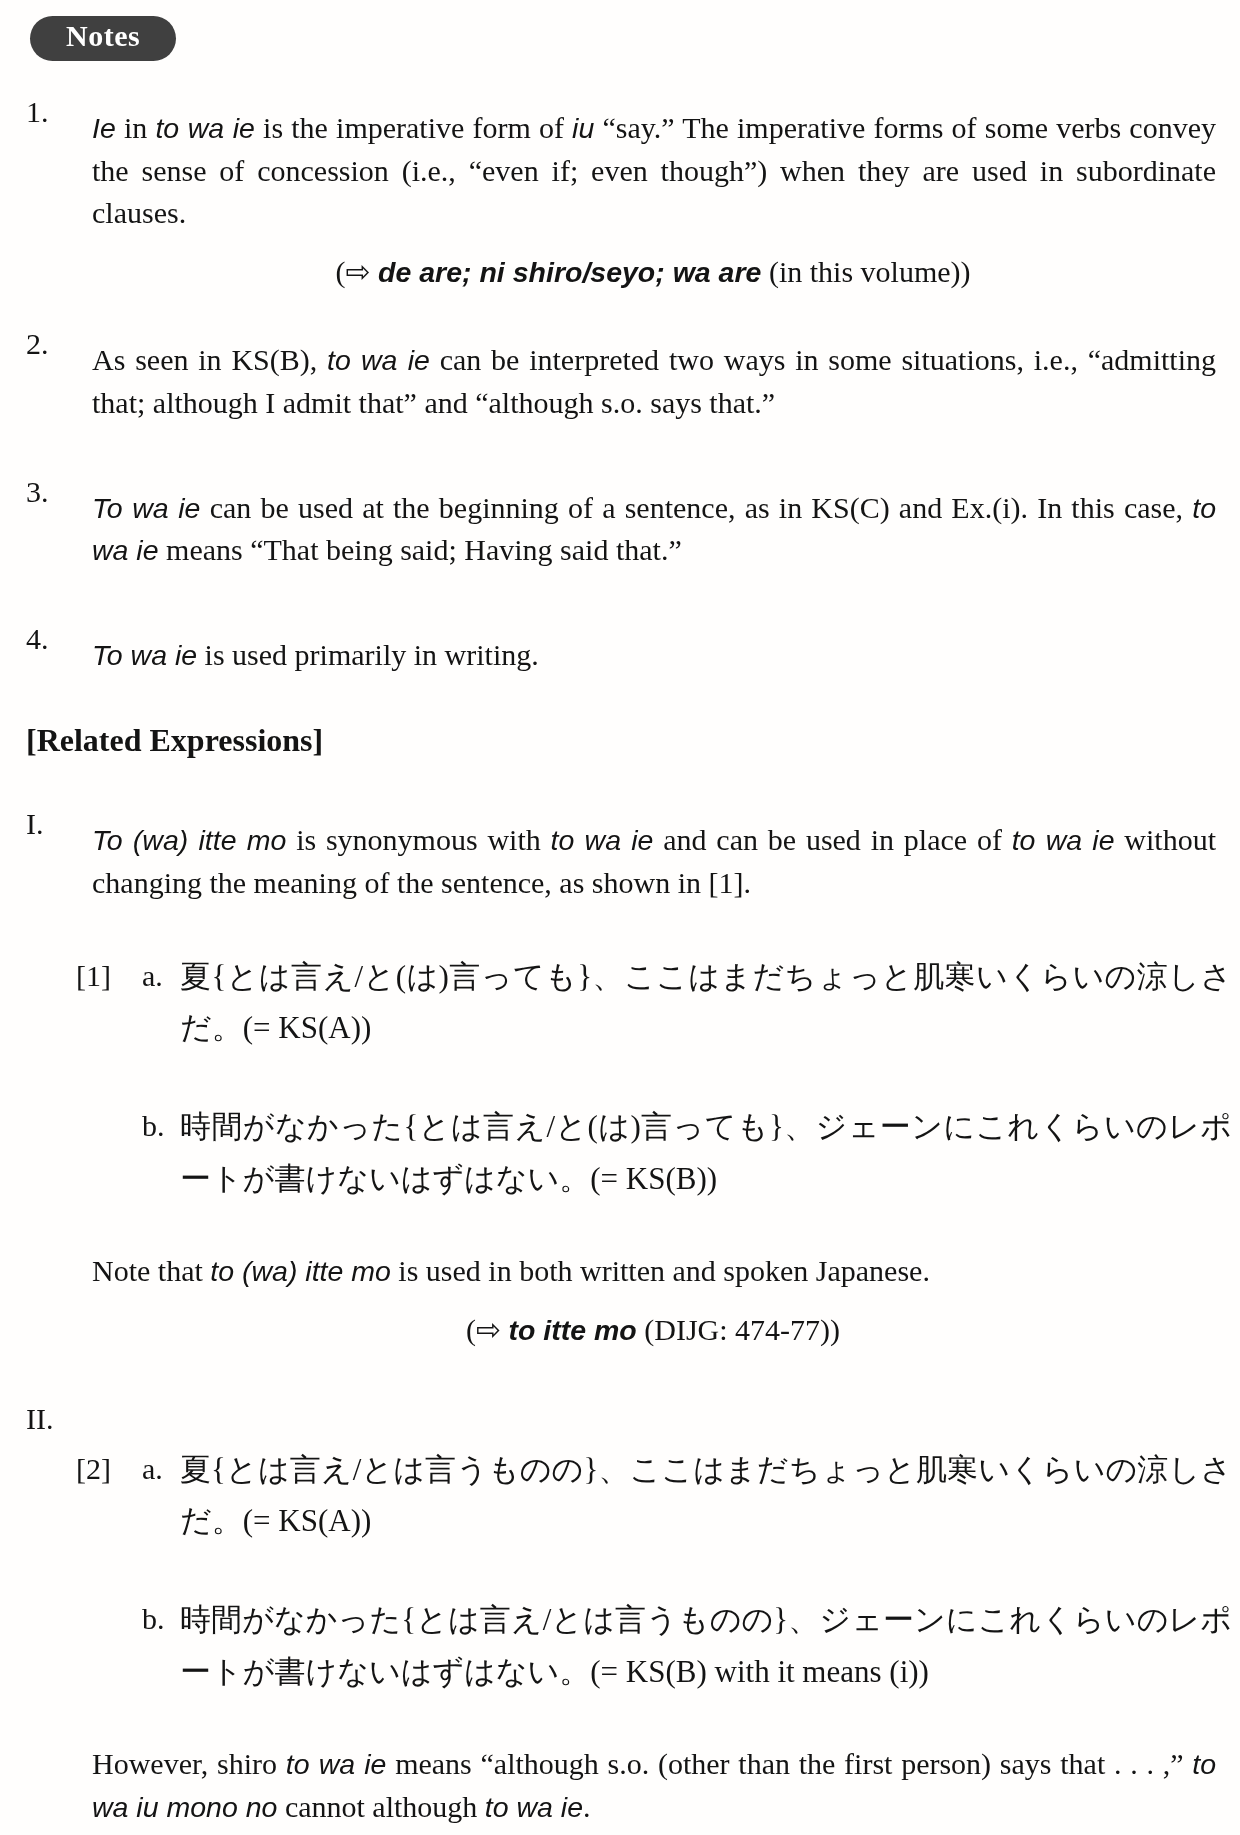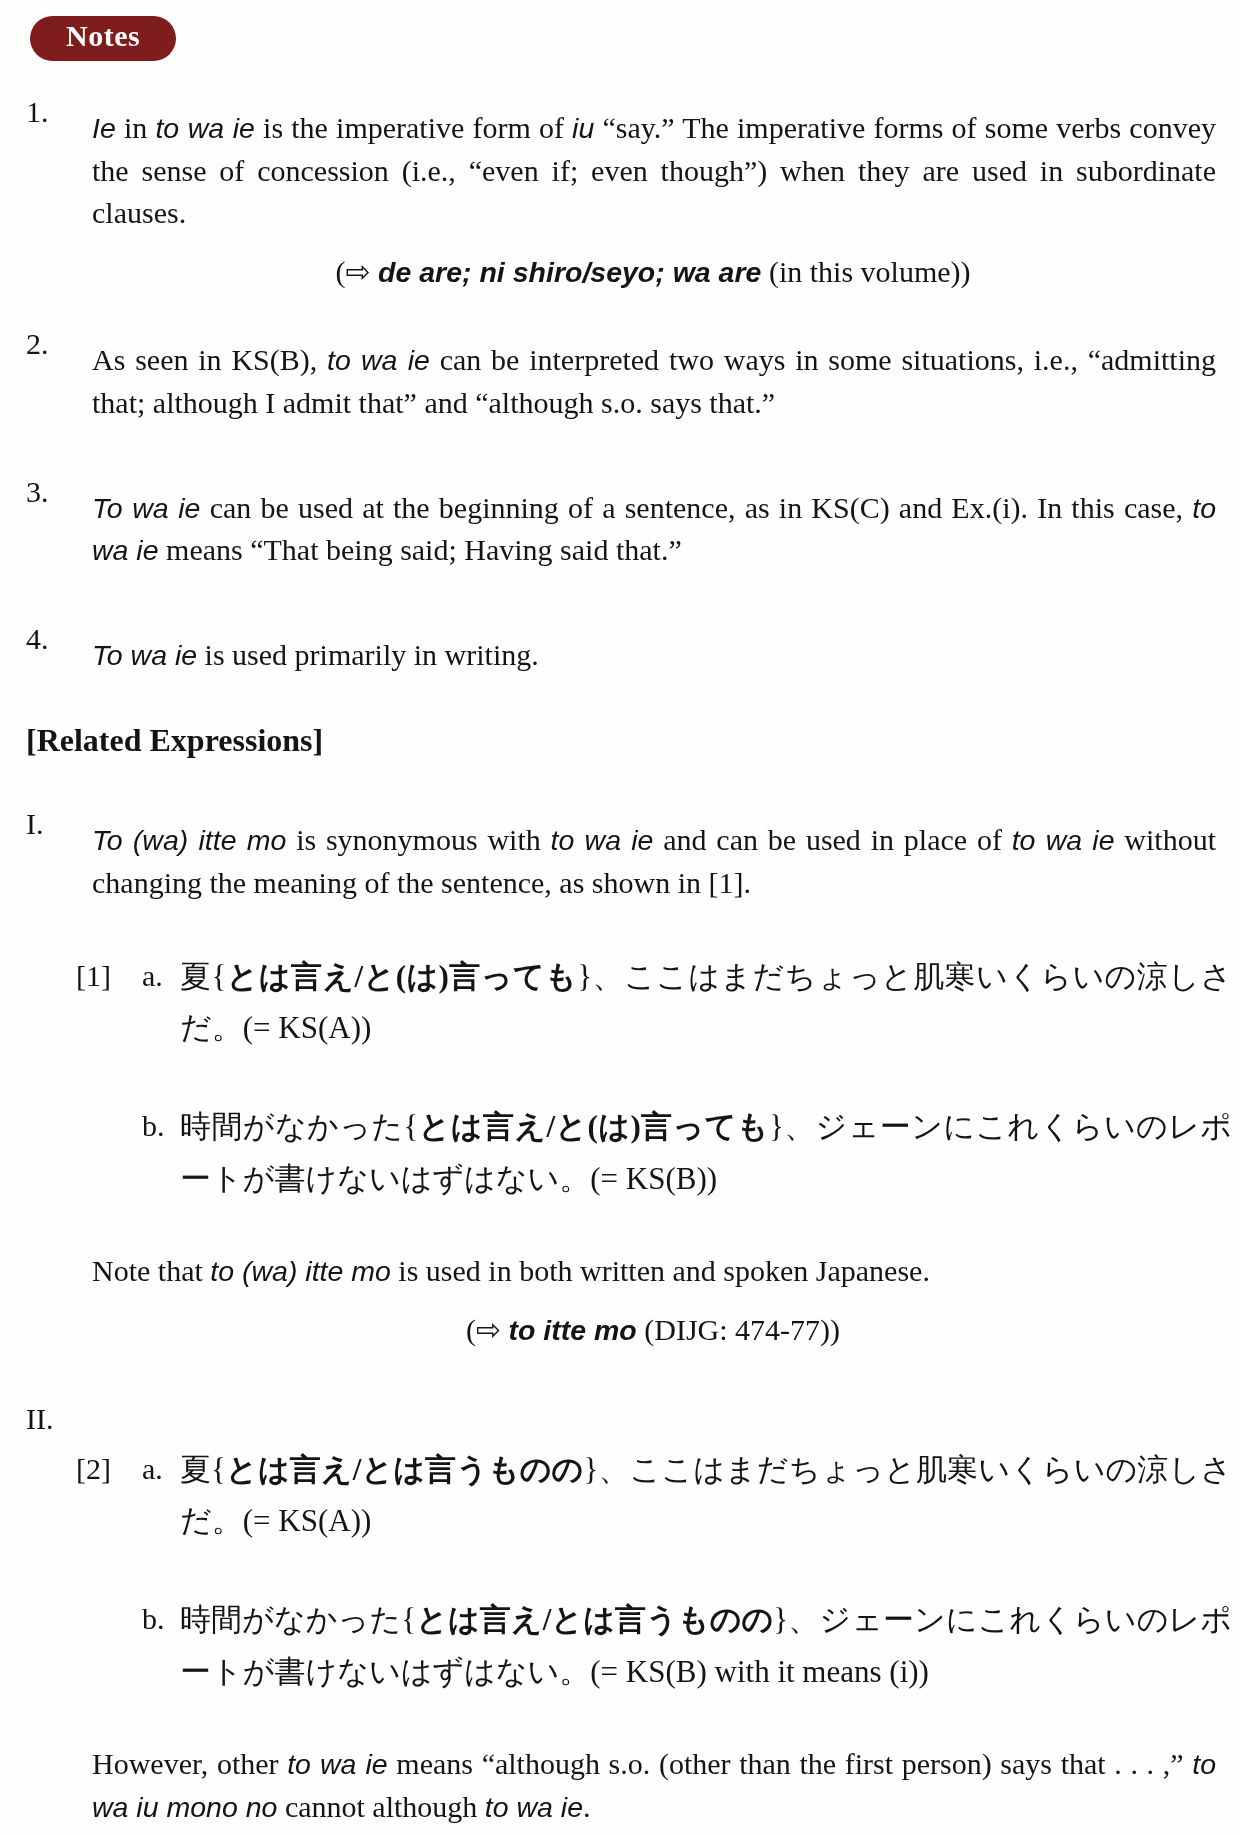--- a/index.html
+++ b/index.html
@@ -9,21 +9,21 @@
     min-height: 1835px;
     box-sizing: border-box;
     padding: 12px 8px 30px 26px;
     background: #fffefd;
     color: #141414;
     font-family: "Liberation Serif", serif;
     font-size: 30px;
   }
   .badge {
     display: inline-block;
-    background: #7f1d1d;
+    background: #404040;
     color: #ffffff;
     border-radius: 26px;
     padding: 3px 36px 8px 36px;
     margin: 4px 0 30px 4px;
     font-weight: bold;
     font-size: 30px;
     letter-spacing: 0.5px;
   }
   .row { display: flex; margin-bottom: 30px; }
   .num { flex: 0 0 50px; line-height: 1.42; }
@@ -41,21 +41,21 @@
   .exnum { flex: 0 0 66px; line-height: 1.66; }
   .exnum3 { flex: 0 0 86px; line-height: 1.66; }
   .exbody { flex: 1 1 auto; min-width: 0; }
   .exitem { display: flex; }
   .exitem + .exitem { margin-top: 48px; }
   .sub { flex: 0 0 38px; line-height: 1.66; }
   .jp { margin: 0; text-align: justify; line-height: 1.66; font-size: 31px; flex: 1 1 auto; min-width: 0; }
   
   .it  { font-family: "Liberation Sans", sans-serif; font-style: italic; font-size: 0.95em; }
   .bit { font-family: "Liberation Sans", sans-serif; font-style: italic; font-weight: bold; font-size: 0.95em; }
-  .jb  { font-weight: bold; }
+  .jb  { font-weight: normal; }
   .arw { font-family: "DejaVu Sans", sans-serif; }
 </style>
 </head>
 <body>
 
 <div class="page">
 
   <div class="badge">
     <span>Notes</span>
   </div>
@@ -132,21 +132,21 @@
             <span class="sub">a.</span>
             <p class="jp"><span>夏{</span><span class="jb">とは言え/とは言うものの</span><span>}、ここはまだちょっと肌寒いくらいの涼しさだ。</span><span>(= KS(A))</span></p>
           </div>
           <div class="exitem">
             <span class="sub">b.</span>
             <p class="jp"><span>時間がなかった{</span><span class="jb">とは言え/とは言うものの</span><span>}、ジェーンにこれくらいのレポートが書けないはずはない。</span><span>(= KS(B) with it means (i))</span></p>
           </div>
         </div>
       </div>
 
-      <p class="para"><span>However, other </span><span class="it">to wa ie</span><span> means “although s.o. (other than the first person) says that . . . ,” </span><span class="it">to wa iu mono no</span><span> cannot although </span><span class="it">to wa ie</span><span>.</span></p>
+      <p class="para"><span>However, shiro </span><span class="it">to wa ie</span><span> means “although s.o. (other than the first person) says that . . . ,” </span><span class="it">to wa iu mono no</span><span> cannot although </span><span class="it">to wa ie</span><span>.</span></p>
 
       <div class="example">
         <span class="exnum3">[3]</span>
         <p class="jp"><span>時間がなかった{</span><span class="jb">とは言え/*とは言うものの</span><span>}、ジェーンにこれくらいのレポートが書けないはずはない。</span><span>(= KS(B) when it means (ii))</span></p>
       </div>
     </div>
   </div>
 
 </div>
 

